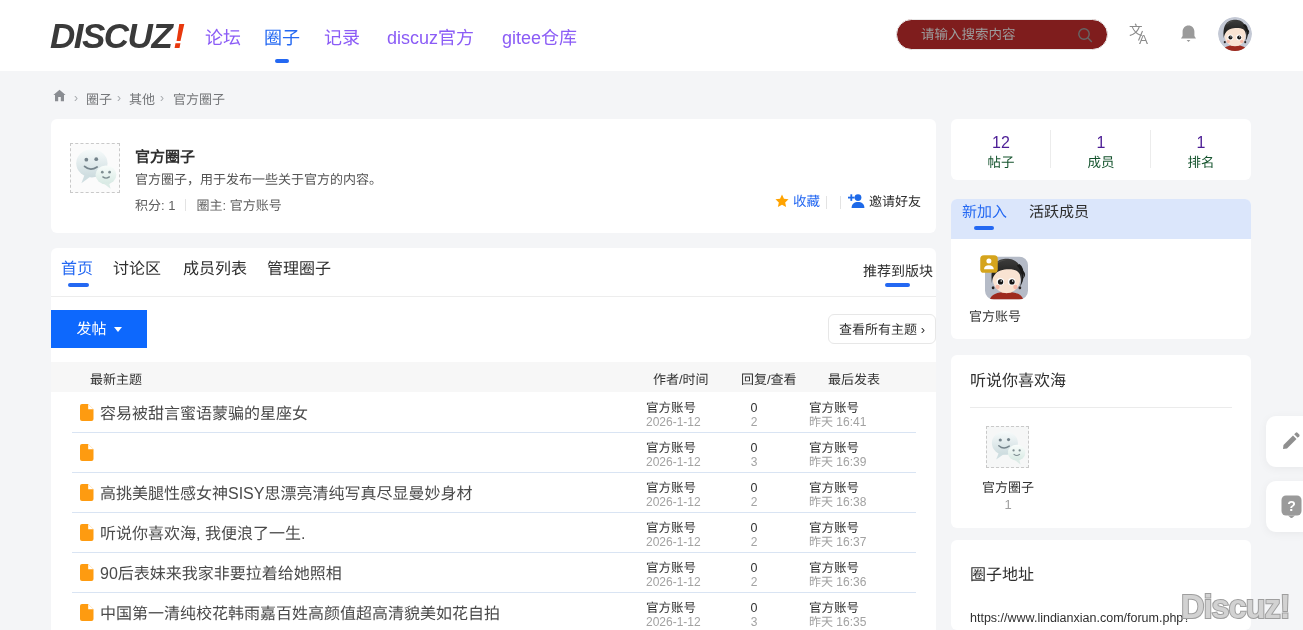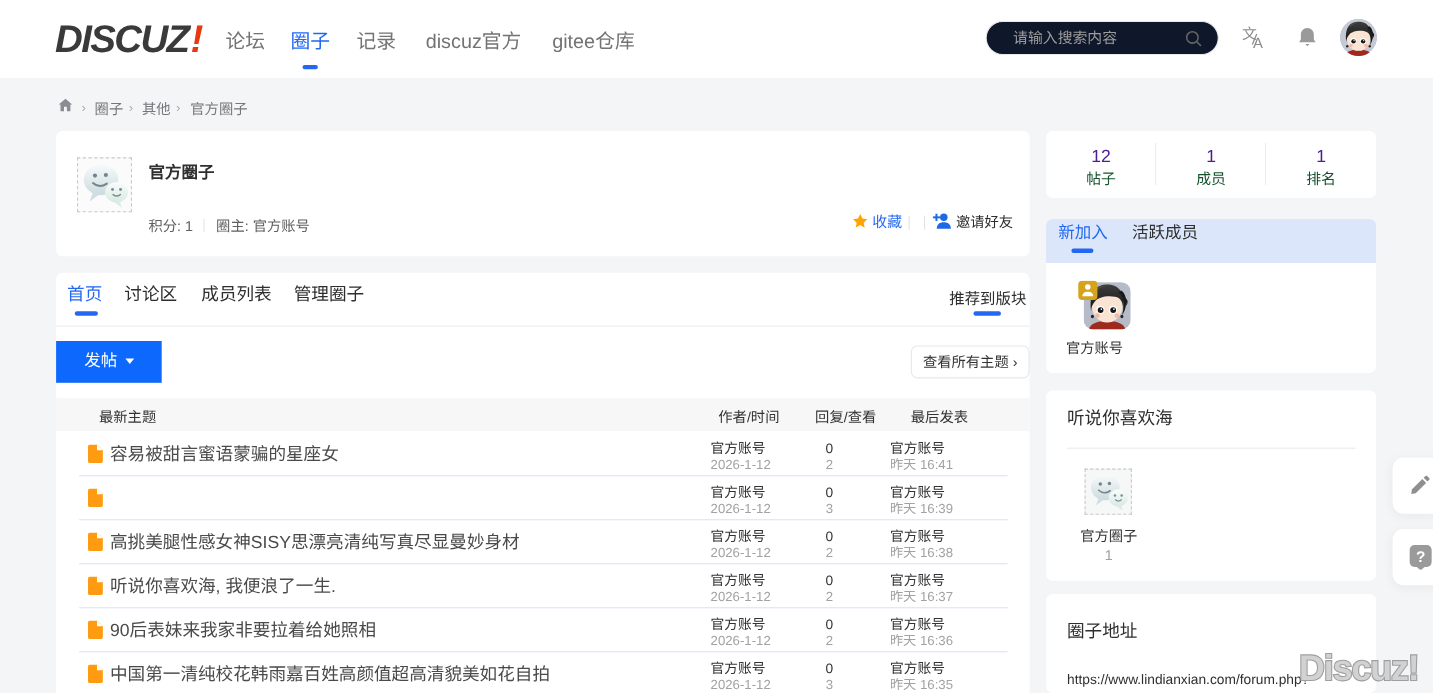--- a/index.html
+++ b/index.html
@@ -7,24 +7,24 @@
 html,body { width:1303px; height:630px; overflow:hidden; }
 body { font-family:"Liberation Sans", sans-serif; background:#f4f5f7; color:#333; }
 #app { position:relative; width:1303px; height:630px; }
 .abs { position:absolute; }
 .card { position:absolute; background:#fff; border-radius:6px; }
 
 
 #hd { position:absolute; left:0; top:0; width:1303px; height:71px; background:#fff; }
 #logo { position:absolute; left:50px; top:16px; font-size:35px; font-weight:bold; font-style:italic; letter-spacing:-1.5px; color:#3a3a3a; }
 #logo i { color:#e8380d; font-style:italic; margin-left:2px; }
-.navitem { position:absolute; top:26px; font-size:18px; line-height:24px; color:#737373; }
+.navitem { position:absolute; top:26px; font-size:18px; line-height:24px; color:#8b5cf6; }
 .navitem.on { color:#2468f2; }
 #nav-underline { position:absolute; left:275px; top:59px; width:14px; height:4px; border-radius:2px; background:#2468f2; }
-#search { position:absolute; left:896px; top:19px; width:212px; height:31px; border:1px solid #e9e9e9; background:#0f172a; border-radius:16px; }
+#search { position:absolute; left:896px; top:19px; width:212px; height:31px; border:1px solid #e9e9e9; background:#7f1d1d; border-radius:16px; }
 #search span { position:absolute; left:24px; top:6px; font-size:13.5px; line-height:18px; color:#9c9c9c; }
 
 .bc { position:absolute; top:89px; font-size:13px; color:#75777a; }
 .bc-sep { color:#a8abaf; font-size:12px; }
 
 
 #card1 { left:51px; top:119px; width:885px; height:114px; }
 #gavatar { position:absolute; left:19px; top:24px; width:50px; height:50px; border:1px dashed #c9c9c9; background:#fbfbfb; }
 #card1 h3 { position:absolute; left:84px; top:26px; font-size:15px; color:#2f2f2f; }
 #card1 .desc { position:absolute; left:84px; top:50px; font-size:13px; color:#545454; }
@@ -176,20 +176,21 @@
   <span class="bc bc-sep" style="left:160px;top:91px;">›</span>
   <span class="bc" style="left:173px;">官方圈子</span>
 
   <div class="card" id="card1">
     <div id="gavatar">
       <svg width="48" height="48" viewBox="0 0 46 46">
           <use href="#bubbles"></use>
         </svg>
     </div>
     <h3>官方圈子</h3>
+    <div class="desc">官方圈子，用于发布一些关于官方的内容。</div>
     <div class="meta">积分: 1<span class="vline"></span>圈主: 官方账号</div>
     <svg style="position:absolute;left:724px;top:75px;" width="14" height="14" viewBox="0 0 15 15">
         <path d="M7.5 0.5 L9.6 5 L14.5 5.6 L10.9 9 L11.9 13.9 L7.5 11.4 L3.1 13.9 L4.1 9 L0.5 5.6 L5.4 5 Z" fill="#ffa300"></path>
       </svg>
     <span style="position:absolute;left:742px;top:75px;font-size:13.5px;line-height:16px;color:#2468f2;">收藏</span>
     <span style="position:absolute;left:775px;top:77px;width:1px;height:13px;background:#e3e3e3;"></span>
     <span style="position:absolute;left:789px;top:77px;width:1px;height:13px;background:#e3e3e3;"></span>
     <svg style="position:absolute;left:797px;top:74px;" width="17" height="16" viewBox="0 0 17 16">
         <circle cx="10" cy="4.6" r="3.4" fill="#1d69e8"></circle>
         <path d="M3.6 15 C3.6 10.8 6.4 9 10 9 C13.6 9 16.4 10.8 16.4 15 Z" fill="#1d69e8"></path>

